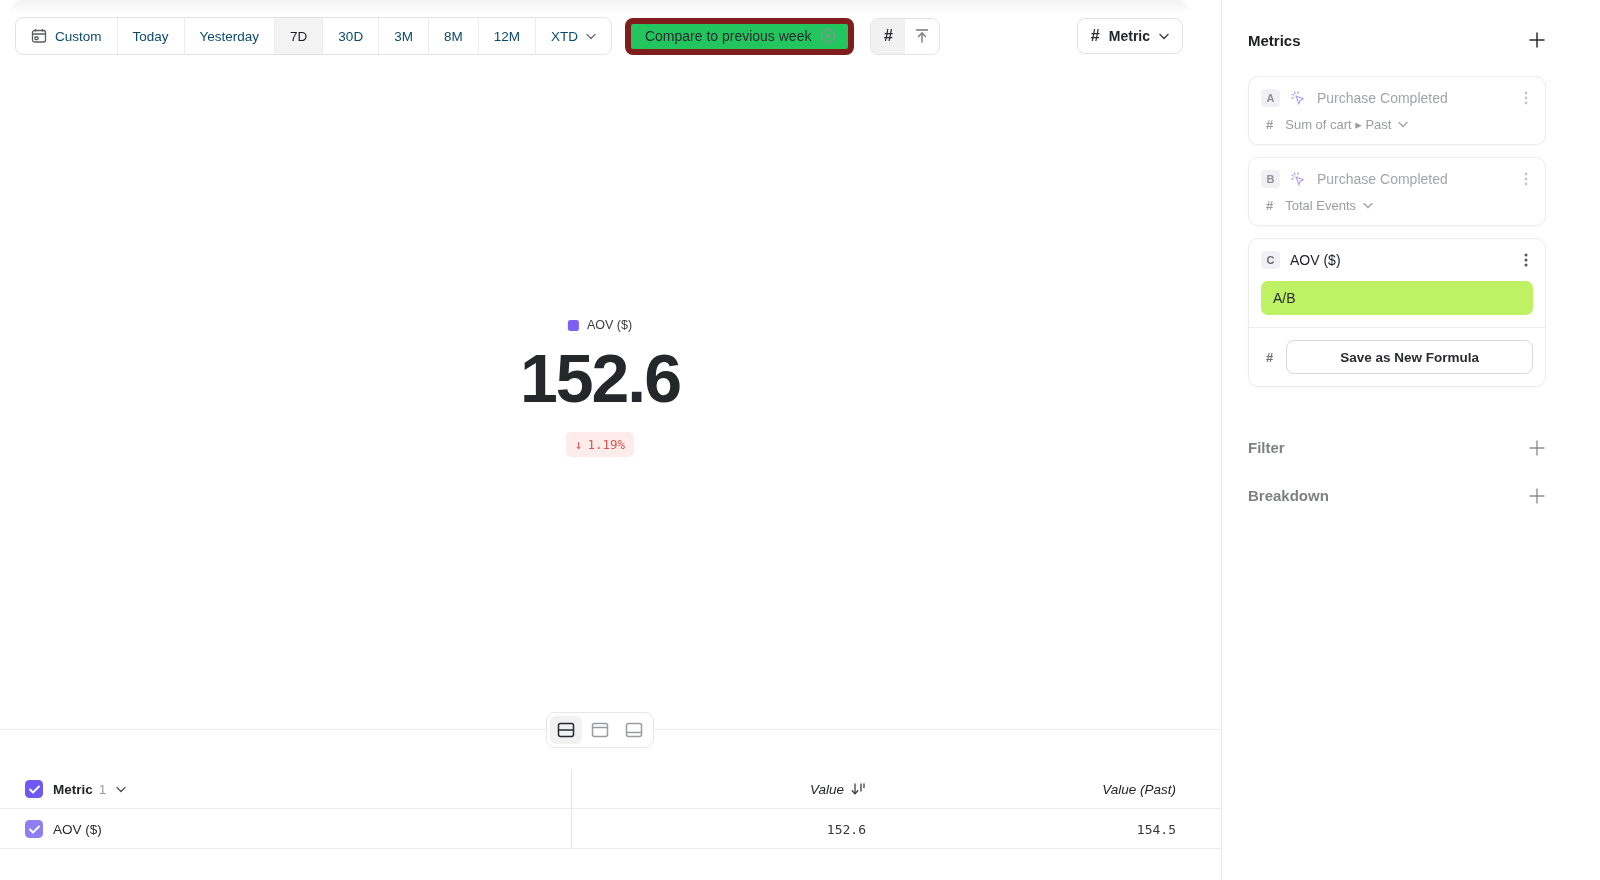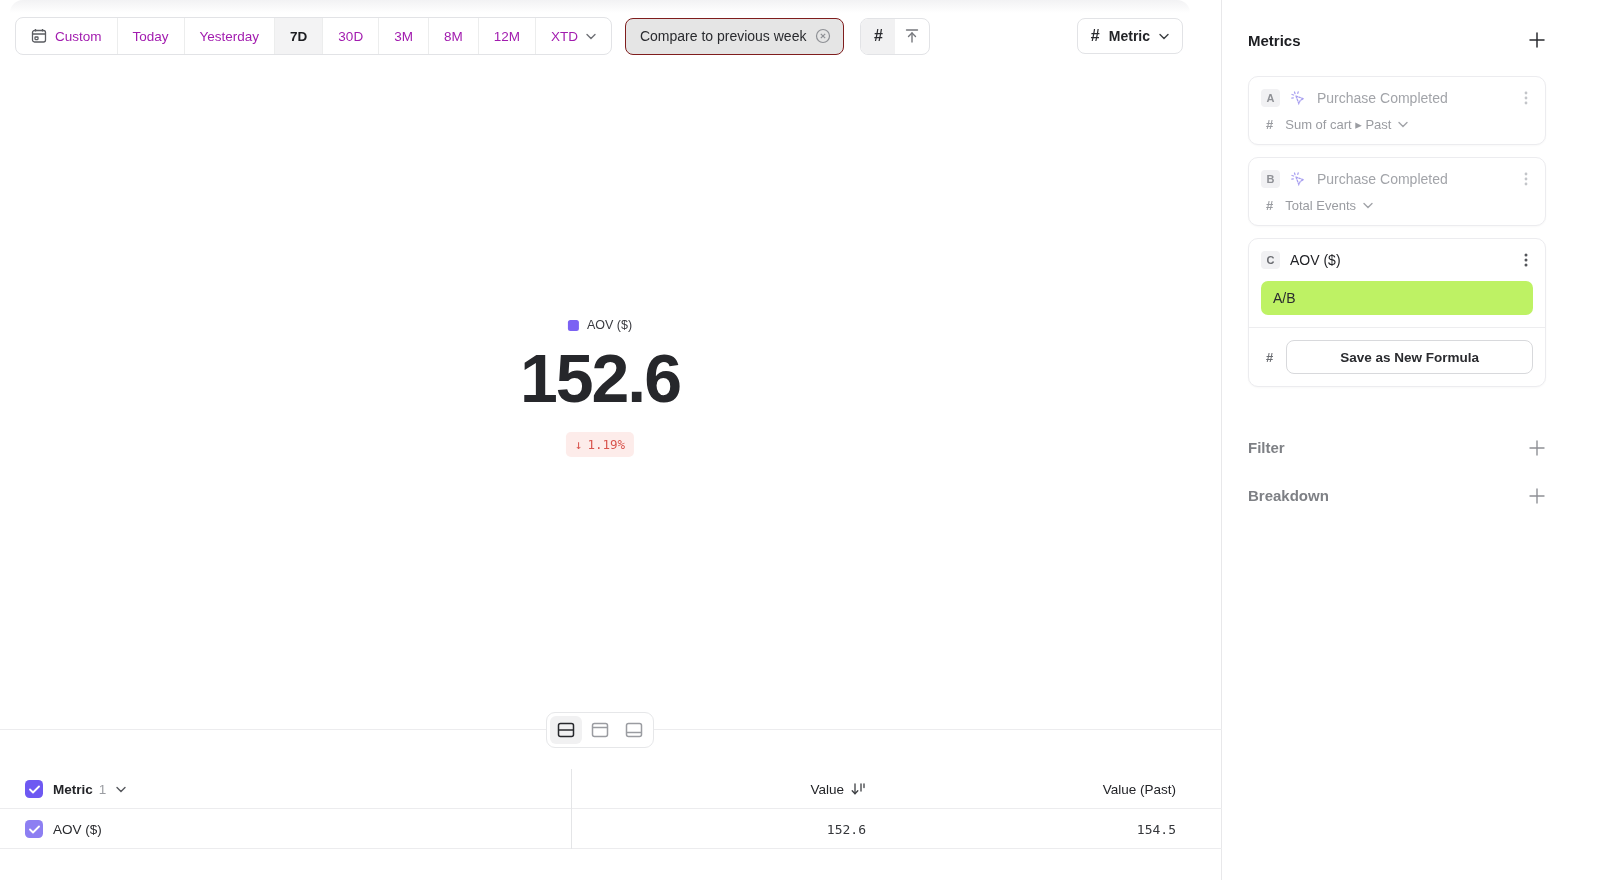--- a/index.html
+++ b/index.html
@@ -7,28 +7,28 @@
   .app { display:flex; width:1600px; height:880px; }
 
   
   .main { position:relative; width:1222px; height:880px; border-right:1px solid #e8e8ea; background:#fff; }
   .top-shadow { position:absolute; top:0; left:10px; width:1180px; height:13px;
     background:linear-gradient(#efeff1, rgba(255,255,255,0)); border-radius:14px 14px 0 0; opacity:.8; }
 
   .toolbar { position:absolute; top:17px; left:15px; right:38px; height:38px; display:flex; align-items:center; }
 
   .segmented { display:flex; align-items:stretch; height:38px; border:1px solid #e2e3e6; border-radius:8px; background:#fff; overflow:hidden; }
-  .seg-item { display:flex; align-items:center; gap:8px; padding:0 15px; font-size:13.5px; color:#a21caf; border-right:1px solid #eceded; cursor:default; white-space:nowrap; }
+  .seg-item { display:flex; align-items:center; gap:8px; padding:0 15px; font-size:13.5px; color:#0c4a6e; border-right:1px solid #eceded; cursor:default; white-space:nowrap; }
   .seg-item:last-child { border-right:none; }
-  .seg-item.selected { background:#f3f3f4; color:#1b1c20; font-weight:700; }
+  .seg-item.selected { background:#f3f3f4; color:#1b1c20; font-weight:400; }
   .icon16 { width:16px; height:16px; flex:0 0 auto; }
   .chev { width:10px; height:7px; }
 
   .compare-pill { margin-left:13px; height:37px; display:flex; align-items:center; gap:9px; padding:0 12px 0 14px;
-    border:1px solid #7f1d1d; border-radius:8px; font-size:14px; color:#2a2b2f; background:#e5e5e5; white-space:nowrap; }
+    border:6px solid #7f1d1d; border-radius:8px; font-size:14px; color:#2a2b2f; background:#22c55e; white-space:nowrap; }
 
   .toggle-group { margin-left:16px; height:37px; display:flex; border:1px solid #e2e3e6; border-radius:8px; overflow:hidden; background:#fff; }
   .toggle-cell { width:34px; display:flex; align-items:center; justify-content:center; }
   .toggle-cell.selected { background:#f1f1f2; }
   .hash { font-size:16px; font-weight:600; color:#2a2b2f; }
 
   .metric-btn { margin-left:auto; height:36px; display:flex; align-items:center; gap:9px; padding:0 13px;
     border:1px solid #e2e3e6; border-radius:8px; background:#fff; font-size:14px; font-weight:600; color:#232428; }
 
   
@@ -45,21 +45,21 @@
     background:#fff; border:1px solid #e6e7e9; border-radius:9px; padding:3px; }
   .layout-btn { width:32px; height:28px; display:flex; align-items:center; justify-content:center; border-radius:6px; }
   .layout-btn.selected { background:#f1f1f2; }
 
   
   .table { position:absolute; top:769px; left:0; width:1222px; }
   .t-row { display:grid; grid-template-columns:572px 308px 342px; height:40px; align-items:center; border-bottom:1px solid #ececee; }
   .t-cell-metric { display:flex; align-items:center; gap:10px; padding-left:25px; height:40px; border-right:1px solid #e4e5e7; }
   .t-cell-num { text-align:right; padding-right:14px; font-family:"DejaVu Sans Mono", monospace; font-size:13px; color:#35373b; }
   .t-cell-num.last { padding-right:46px; }
-  .t-head .t-cell-num { font-family:"Liberation Sans", sans-serif; font-size:13.5px; color:#232428; }
+  .t-head .t-cell-num { font-family:"Liberation Sans", sans-serif; font-size:13.5px; color:#232428;font-style:italic; }
   .head-metric-label { font-size:13.5px; font-weight:700; color:#232428; }
   .head-metric-count { font-size:13.5px; color:#9b9da2; margin-left:-4px; }
   .row-metric-label { font-size:13.5px; color:#2a2b2f; }
   .checkbox { width:18px; height:18px; border-radius:4.5px; display:flex; align-items:center; justify-content:center; flex:0 0 auto; }
   .value-head-wrap { display:inline-flex; align-items:center; gap:7px; justify-content:flex-end; }
 
   
   .sidebar { width:378px; height:619px; background:#fff; padding:31px 54px 0 26px; }
   .side-header { display:flex; align-items:center; justify-content:space-between; margin-bottom:27px; }
   .side-title { font-size:15px; font-weight:700; color:#1d1e22; }

